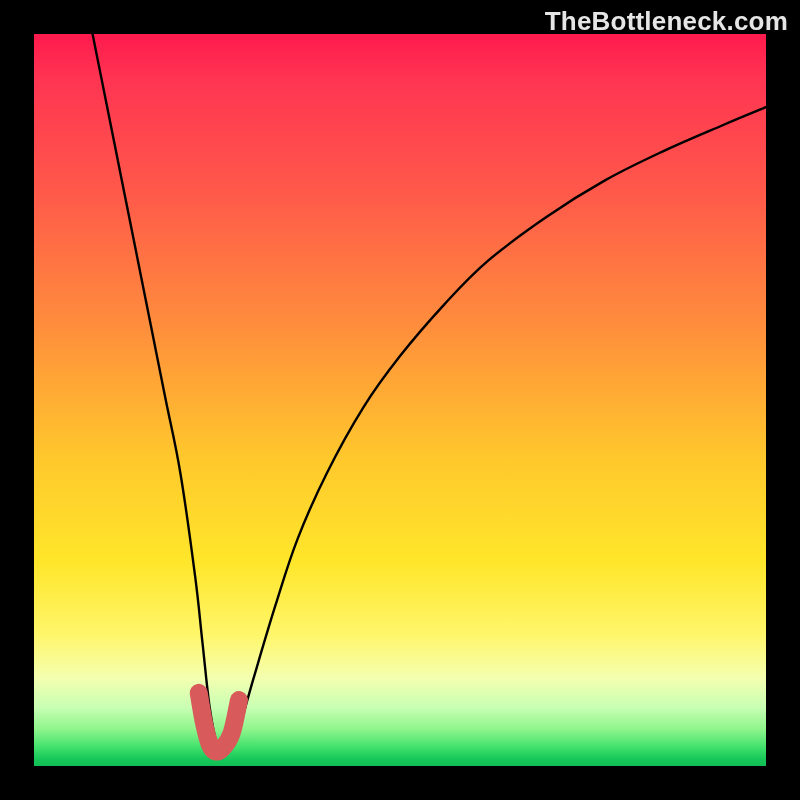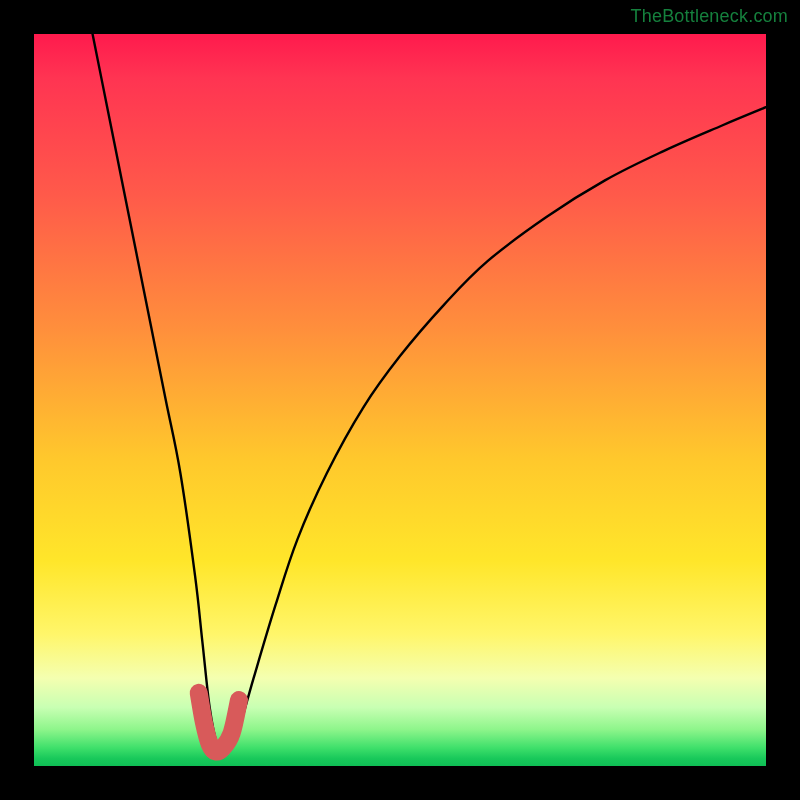--- a/index.html
+++ b/index.html
@@ -40,24 +40,24 @@
       #8ef58b 95%,
       #3fe06b 97.5%,
       #18c85a 99%,
       #0fbf55 100%
     );
   }
   .watermark {
     position: absolute;
     top: 6px;
     right: 12px;
-    color: #15803d;
-    font-size: 18px;
+    color: #e5e5e5;
+    font-size: 26px;
     letter-spacing: 0.2px;
-    font-weight: 400;
+    font-weight: 700;
     user-select: none;
   }
   svg.curve {
     position: absolute;
     left: 0;
     top: 0;
     width: 732px;
     height: 732px;
     overflow: visible;
   }

